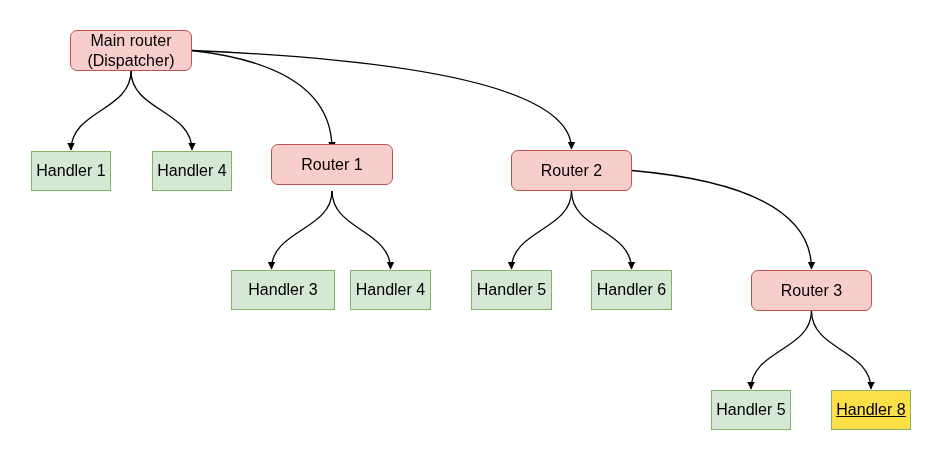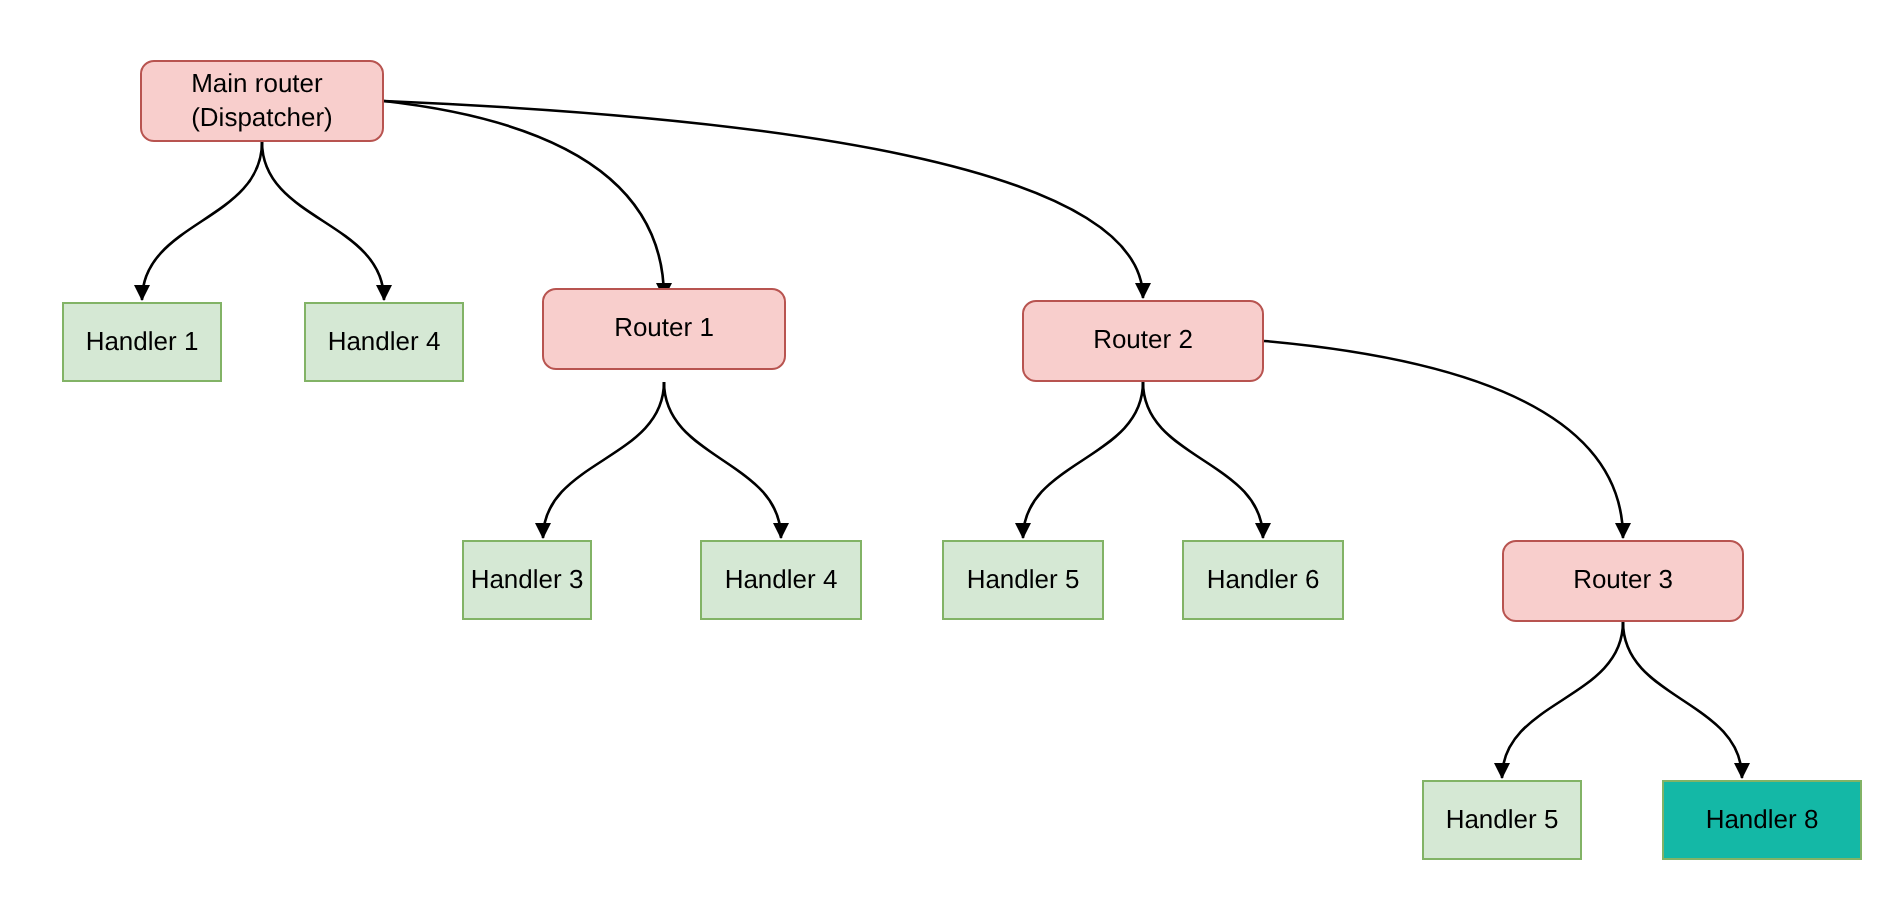--- a/index.html
+++ b/index.html
@@ -21,21 +21,22 @@
     top: 0;
     width: 941px;
     height: 461px;
   }
   .node {
     position: absolute;
     box-sizing: border-box;
     display: flex;
     align-items: center;
     justify-content: center;
-    font-size: 13px;
+    text-align: center;
+    font-size: 16px;
     line-height: 1.25;
     color: #000000;
     white-space: pre-line;
   }
   .node.router {
     border-radius: 7px;
   }
   .node.handler {
     border-radius: 0;
   }
@@ -68,21 +69,21 @@
         <path d="M811.5,311 C811.5,350 871,350 871,389" class="edge" stroke="#000000" marker-end="url(#arrowhead)"></path>
       </g>
   </svg>
   <div id="nodes-layer">
       <div class="node router" style="left: 70px; top: 30px; width: 122px; height: 41px; background: rgb(248, 206, 204); border: 1px solid rgb(184, 84, 80);">Main router
 (Dispatcher)</div>
       <div class="node handler" style="left: 31px; top: 151px; width: 80px; height: 40px; background: rgb(213, 232, 212); border: 1px solid rgb(130, 179, 102);">Handler 1</div>
       <div class="node handler" style="left: 152px; top: 151px; width: 80px; height: 40px; background: rgb(213, 232, 212); border: 1px solid rgb(130, 179, 102);">Handler 4</div>
       <div class="node router" style="left: 271px; top: 144px; width: 122px; height: 41px; background: rgb(248, 206, 204); border: 1px solid rgb(184, 84, 80);">Router 1</div>
       <div class="node router" style="left: 511px; top: 150px; width: 121px; height: 41px; background: rgb(248, 206, 204); border: 1px solid rgb(184, 84, 80);">Router 2</div>
-      <div class="node handler" style="left: 231px; top: 270px; width: 65px; height: 40px; background: rgb(213, 232, 212); border: 1px solid rgb(130, 179, 102);">Handler 3</div>
+      <div class="node handler" style="left: 231px; top: 270px; width: 104px; height: 40px; background: rgb(213, 232, 212); border: 1px solid rgb(130, 179, 102);">Handler 3</div>
       <div class="node handler" style="left: 350px; top: 270px; width: 81px; height: 40px; background: rgb(213, 232, 212); border: 1px solid rgb(130, 179, 102);">Handler 4</div>
       <div class="node handler" style="left: 471px; top: 270px; width: 81px; height: 40px; background: rgb(213, 232, 212); border: 1px solid rgb(130, 179, 102);">Handler 5</div>
       <div class="node handler" style="left: 591px; top: 270px; width: 81px; height: 40px; background: rgb(213, 232, 212); border: 1px solid rgb(130, 179, 102);">Handler 6</div>
       <div class="node router" style="left: 751px; top: 270px; width: 121px; height: 41px; background: rgb(248, 206, 204); border: 1px solid rgb(184, 84, 80);">Router 3</div>
       <div class="node handler" style="left: 711px; top: 390px; width: 80px; height: 40px; background: rgb(213, 232, 212); border: 1px solid rgb(130, 179, 102);">Handler 5</div>
-      <div class="node handler" style="left: 831px; top: 390px; width: 100px; height: 40px; background: #14b8a6; border: 1px solid rgb(130, 179, 102);">Handler 8</div>
+      <div class="node handler" style="left: 831px; top: 390px; width: 80px; height: 40px; background: #fde047; border: 1px solid rgb(130, 179, 102); text-decoration: underline;">Handler 8</div>
     </div>
 </div>
 
 </body></html>

